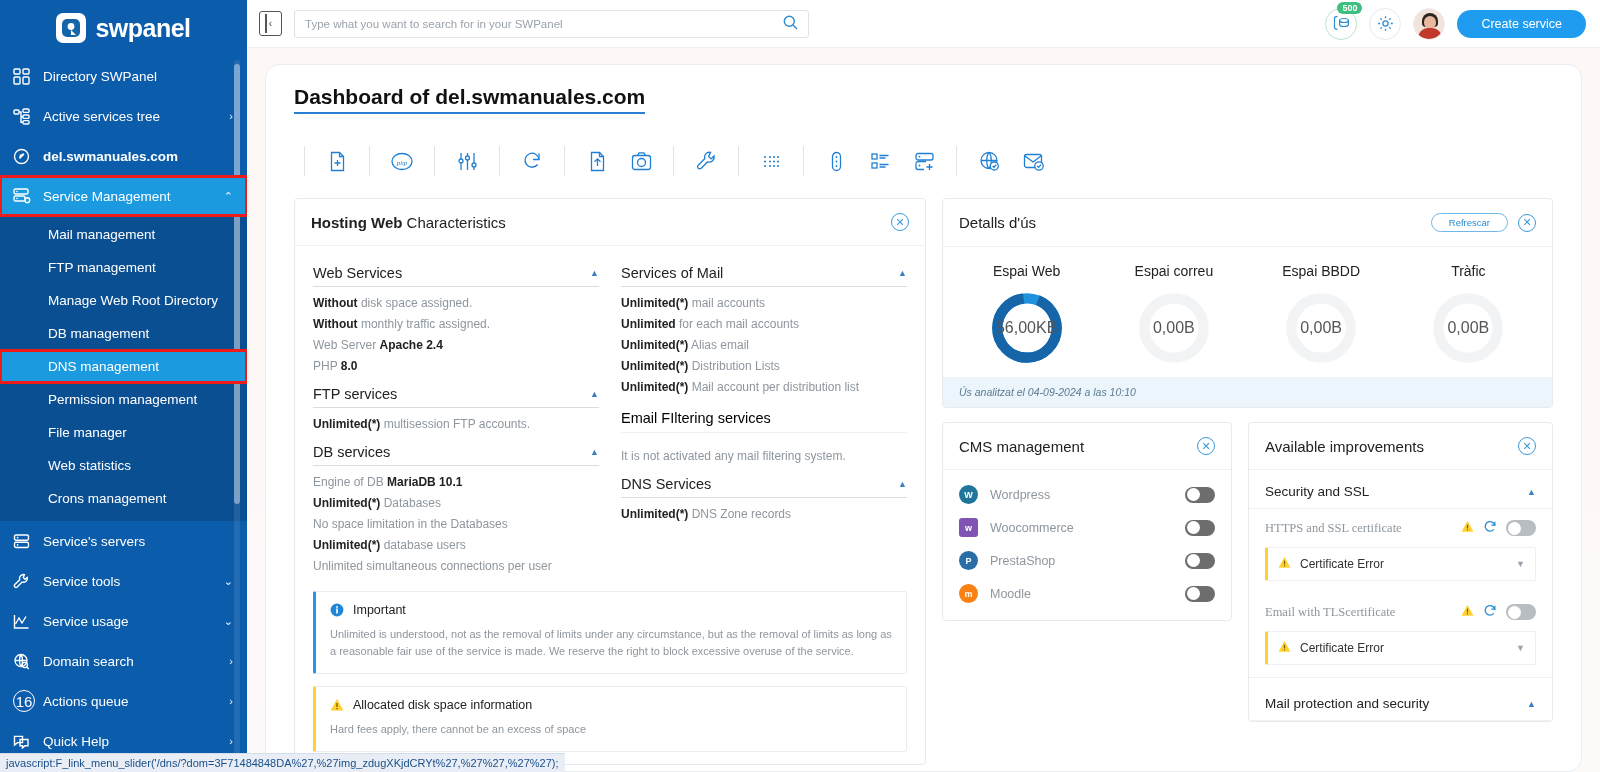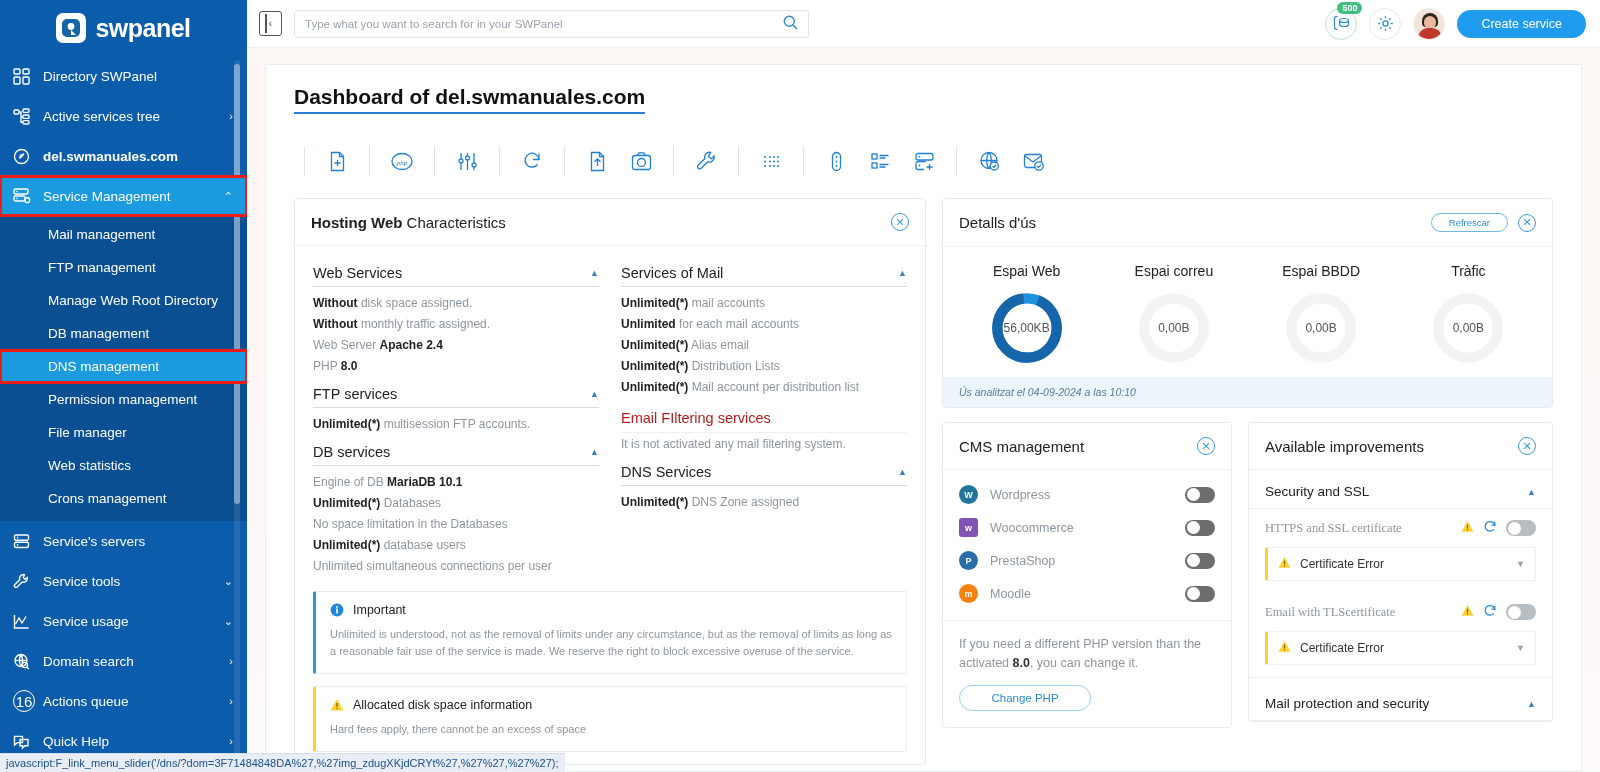--- a/index.html
+++ b/index.html
@@ -101,21 +101,21 @@
     background:#1f9cf0;color:#fff;border:0;border-radius:16px;height:28px;
     padding:0 24px;font-family:inherit;font-size:12.5px;cursor:pointer;font-weight:500;
   }
 
   
   .content {
     flex:1; background:linear-gradient(180deg,#fdf7f5 0%,#fdf8f6 40%,#fdfafa 100%);
     padding:16px 18px 0 18px; overflow:hidden;
   }
   .page-card {
-    background:#fff;border:1px solid #e9eef3;border-radius:1px;height:100%;
+    background:#fff;border:1px solid #e9eef3;border-radius:14px;height:100%;
     padding:20px 28px 0 28px; overflow:hidden;
   }
   .page-title{
     font-size:21px;font-weight:bold;color:#111;display:inline-block;
     border-bottom:2px solid #2a7fd4;padding-bottom:3px;
   }
   .toolbar{
     display:flex;align-items:center;margin-top:24px;height:46px;gap:0;
   }
   .tb-sep{width:1px;height:30px;background:#dfe4ea;margin:0 10px;}
@@ -149,39 +149,39 @@
   .hw-body{display:flex;padding:10px 18px 4px 18px;gap:22px;}
   .hw-col{flex:1;min-width:0;}
   .sec-hd{
     display:flex;align-items:center;justify-content:space-between;
     font-size:14.5px;color:#222;border-bottom:1px solid #d9dde2;
     padding:9px 0 5px 0;margin-bottom:6px;gap:11px;
   }
   .sec-hd .car{color:#3a7fc1;font-size:9px;}
   .li{font-size:12px;color:#8e969e;line-height:21px;white-space:nowrap;}
   .li b{color:#222;font-weight:bold;}
-  .sec-plain{font-size:14.5px;color:#b91c1c;padding:12px 0 6px 0;border-bottom:1px solid #eef0f2;margin-bottom:1px;}
+  .sec-plain{font-size:14.5px;color:#000000;padding:12px 0 6px 0;border-bottom:1px solid #eef0f2;margin-bottom:13px;}
 
   .note{
     margin:10px 18px 12px 18px;border:1px solid #e9edf1;border-left:3px solid #2196f3;
     border-radius:2px;padding:11px 14px 13px 14px;
   }
   .note.warn{border-left-color:#ffd02e;}
   .note-hd{display:flex;align-items:center;gap:9px;font-size:12.5px;color:#222;}
   .note-bd{font-size:11px;color:#8e969e;line-height:17px;margin-top:9px;}
   .note-ic{width:14px;height:14px;flex:0 0 14px;}
 
   
   .usage-body{display:flex;padding:16px 10px 10px 10px;}
   .usage-cell{flex:1;text-align:center;}
   .usage-cell .t{font-size:14px;color:#222;margin-bottom:10px;}
   .donut{width:78px;height:78px;margin:0 auto;position:relative;}
   .donut .val{
     position:absolute;inset:0;display:flex;align-items:center;justify-content:center;
-    font-size:12px;color:#555;
+    font-size:16px;color:#555;
   }
   .usage-foot{
     background:#ecf5fb;padding:9px 16px;font-size:10.5px;color:#5b7b93;font-style:italic;
   }
 
   
   .cms-row{display:flex;align-items:center;padding:7px 16px;gap:12px;}
   .cms-ic{width:19px;height:19px;border-radius:50%;flex:0 0 19px;display:flex;align-items:center;justify-content:center;font-size:9px;color:#fff;font-weight:bold;}
   .cms-name{flex:1;font-size:12.5px;color:#8e969e;}
   .toggle{
@@ -570,21 +570,21 @@
                   <div class="li"><b>Unlimited(*)</b><span> Distribution Lists</span></div>
                   <div class="li"><b>Unlimited(*)</b><span> Mail account per distribution list</span></div>
 
                   <div class="sec-plain">Email FIltering services</div>
                   <div class="li"><span>It is not activated any mail filtering system.</span></div>
 
                   <div class="sec-hd">
                     <span>DNS Services</span>
                     <span class="car">▲</span>
                   </div>
-                  <div class="li"><b>Unlimited(*)</b><span> DNS Zone assigned</span></div>
+                  <div class="li"><b>Unlimited(*)</b><span> DNS Zone records</span></div>
                 </div>
               </div>
 
               <div class="note">
                 <div class="note-hd">
                   <span class="note-ic">
                     <svg width="14" height="14" viewBox="0 0 14 14">
                         <circle cx="7" cy="7" r="6.4" fill="#1f86d8"></circle>
                         <rect x="6.2" y="5.5" width="1.6" height="5" fill="#fff"></rect>
                         <rect x="6.2" y="3.1" width="1.6" height="1.7" fill="#fff"></rect>
@@ -697,24 +697,20 @@
                         <span class="knob"></span>
                       </span>
                   </div>
                   <div class="cms-row">
                     <span class="cms-ic" style="background:#f98012">m</span>
                     <span class="cms-name">Moodle</span>
                     <span class="toggle">
                         <span class="knob"></span>
                       </span>
                   </div>
-                </div>
-                <div class="cms-foot">
-                  <p><span>If you need a different PHP version than the activated </span><b>8.0</b><span>, you can change it.</span></p>
-                  <button class="php-btn">Change PHP</button>
                 </div>
               </div>
 
               <div class="card" style="flex:1;min-width:0;">
                 <div class="card-hd">
                   <h3>Available improvements</h3>
                   <span class="x-btn">✕</span>
                 </div>
 
                 <div class="imp-sec">

